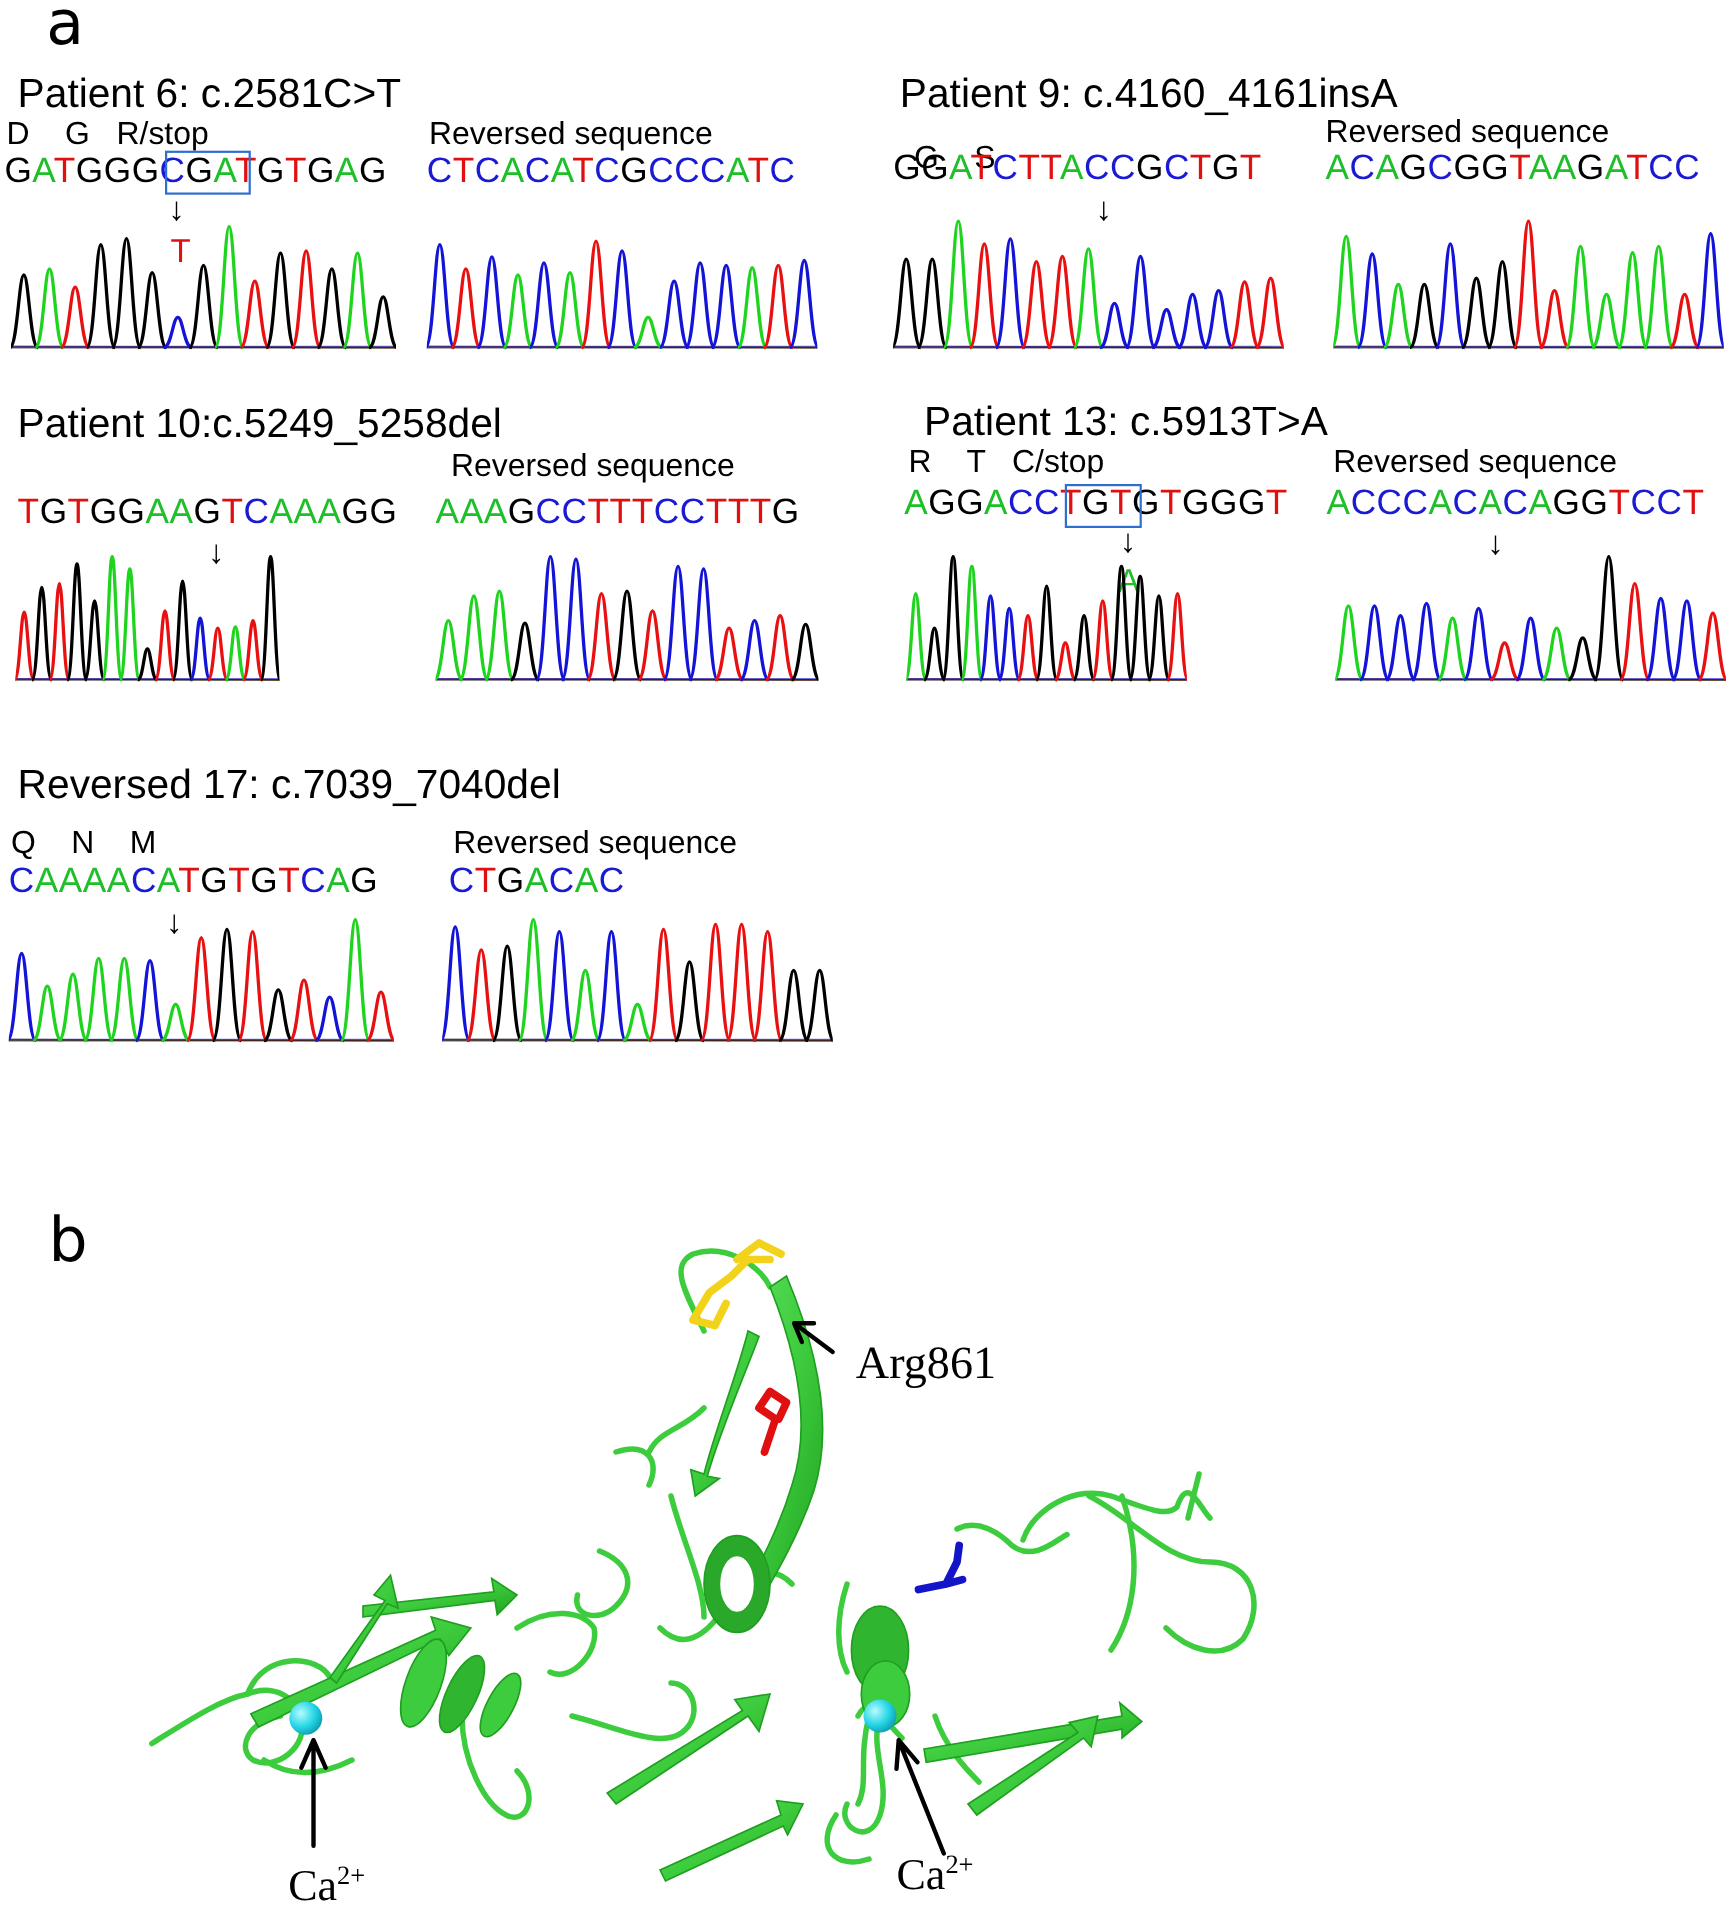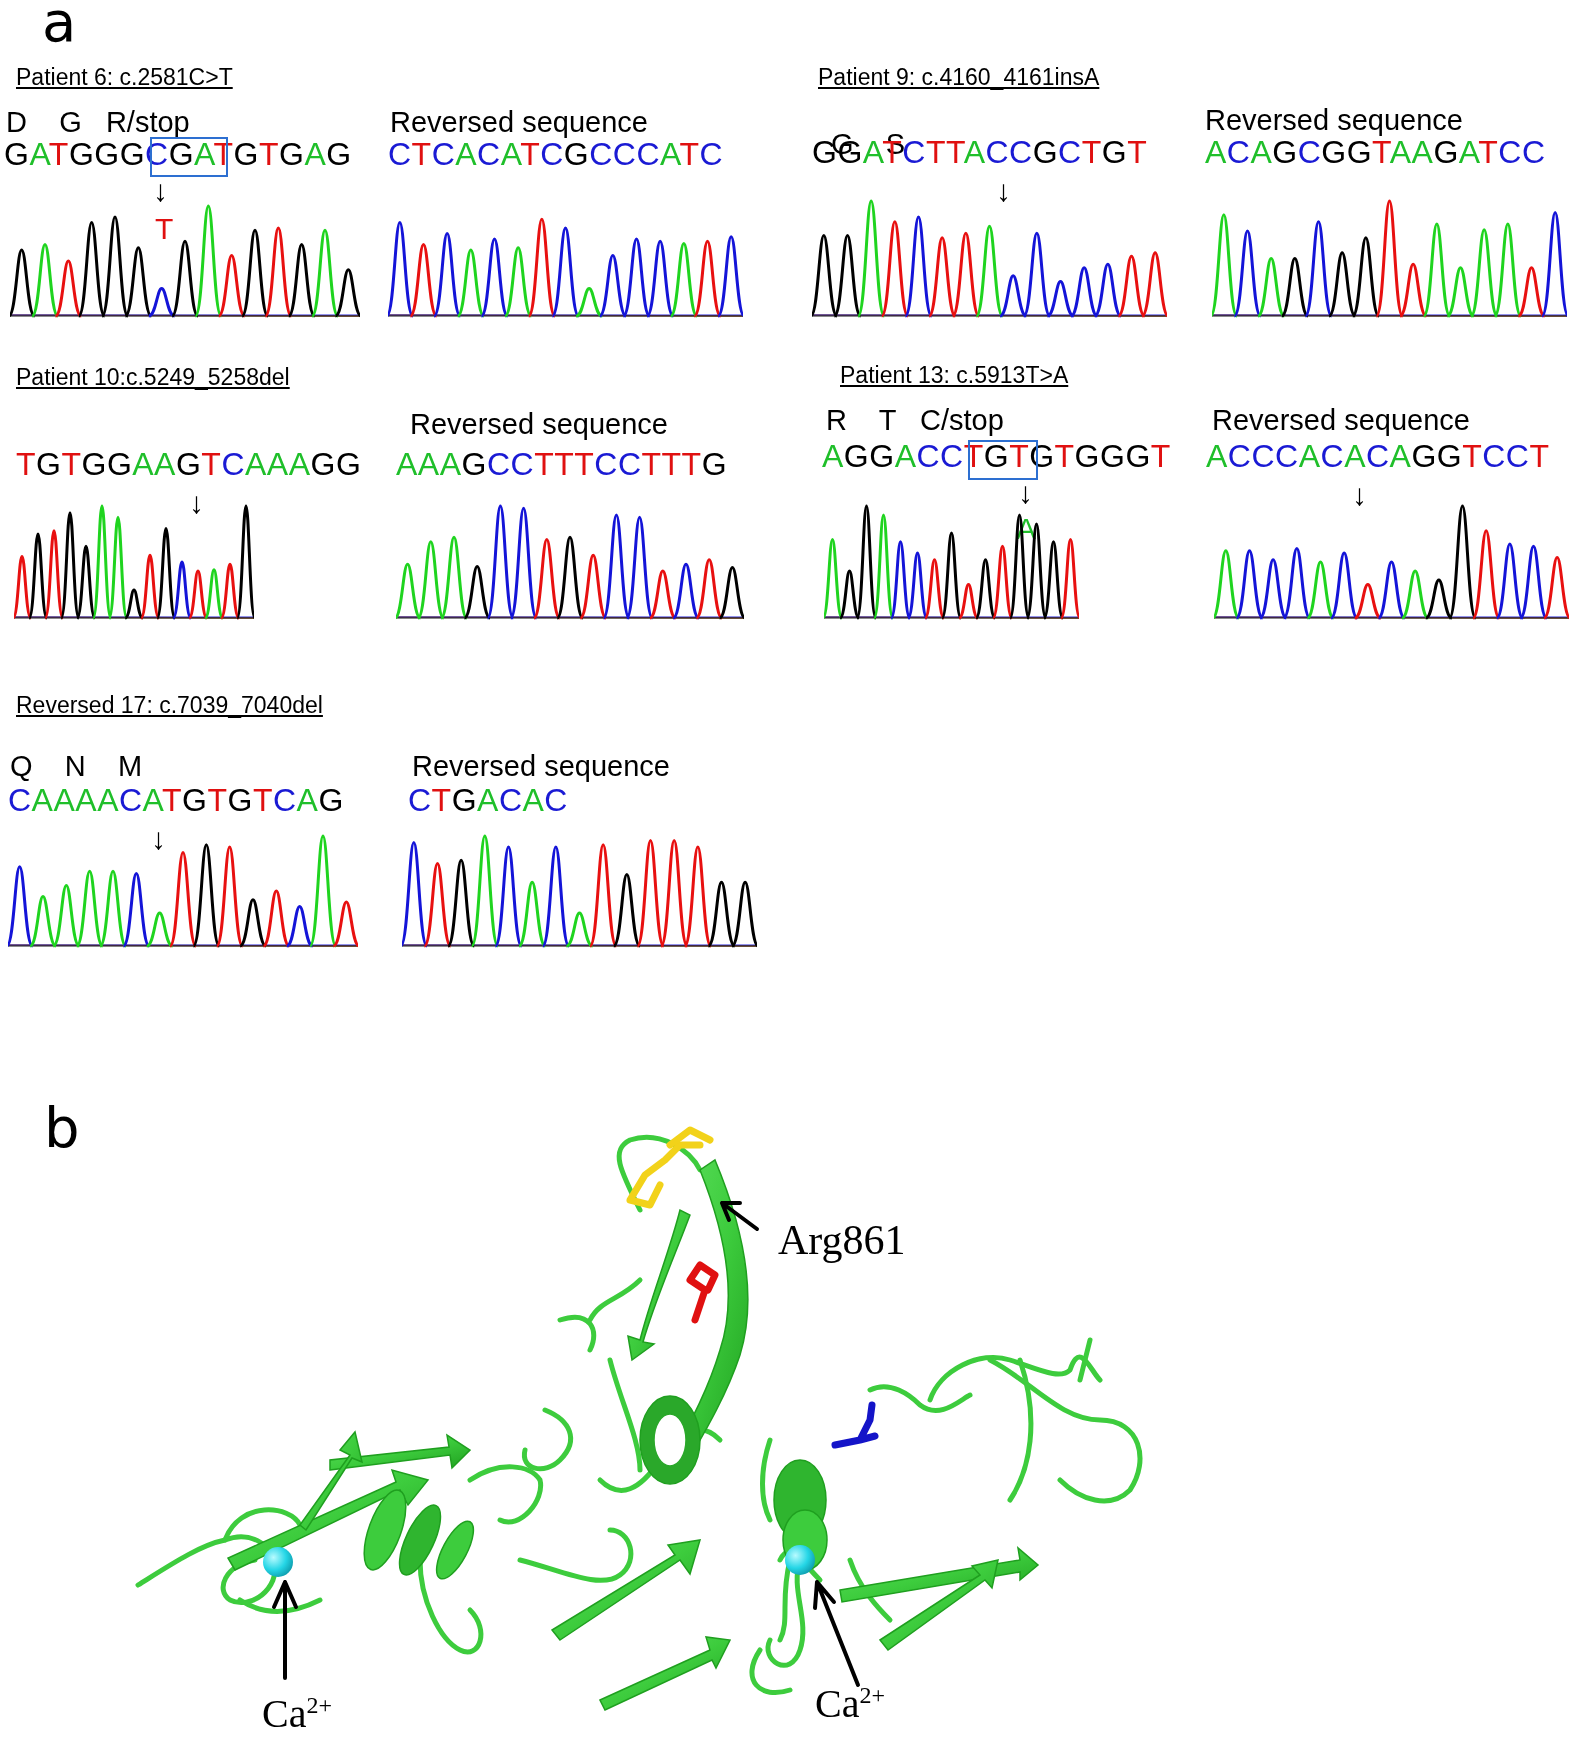--- a/index.html
+++ b/index.html
@@ -1,19 +1,19 @@
 <!DOCTYPE html>
 <html><head>
 <meta charset="utf-8">
 <style>
   html,body{margin:0;padding:0;background:#fff;}
   body{width:1575px;height:1743px;position:relative;overflow:hidden;font-family:"Liberation Sans",sans-serif;color:#000;}
   .abs{position:absolute;}
   .panel-label{font-family:"DejaVu Sans",sans-serif;font-size:56px;line-height:1;}
-  .ptitle{font-size:23px;white-space:nowrap;text-decoration:underline;}
+  .ptitle{font-size:37px;white-space:nowrap;}
   .aa{font-size:29px;white-space:pre;}
   .seq{font-size:32px;white-space:nowrap;letter-spacing:0.5px;}
   .rev-label{font-size:29px;white-space:nowrap;}
   .chrom{position:absolute;}
   .chrom svg{display:block;}
   .down-arrow{font-size:30px;font-weight:bold;line-height:1;}
   .mut{font-size:30px;line-height:1;}
   .codon-box{position:absolute;border:2px solid #2d6fd1;box-sizing:border-box;}
   .serif{font-family:"Liberation Serif",serif;}
   .annot{font-size:42px;white-space:nowrap;}

